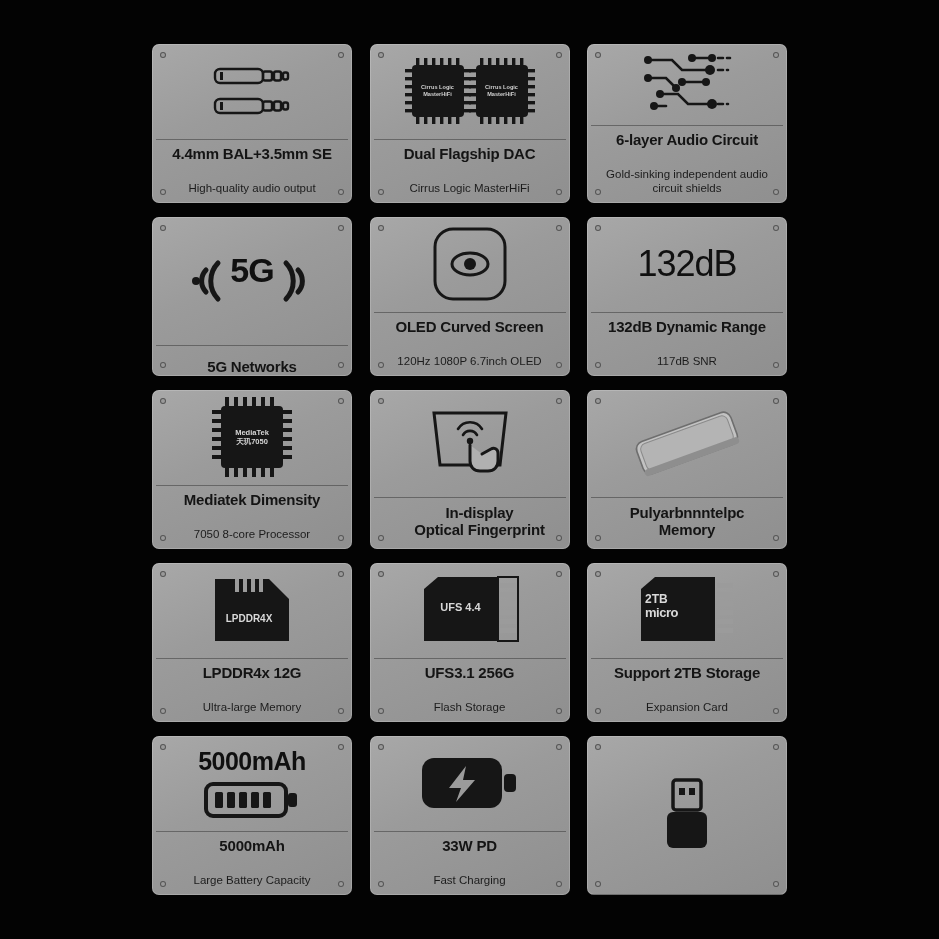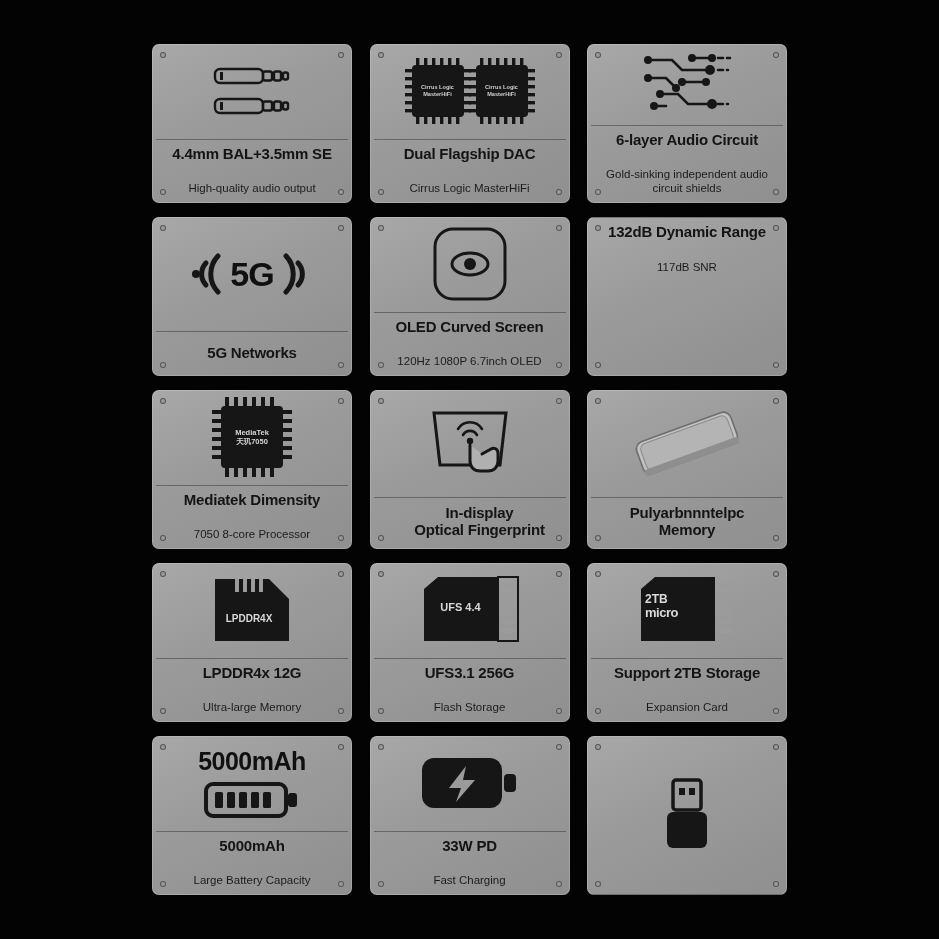--- a/index.html
+++ b/index.html
@@ -293,39 +293,39 @@
         <div class="cap-sub">Gold-sinking independent audio circuit shields</div>
       </div>
     </div>
 
     <div class="card">
       <span class="screw tl"></span>
       <span class="screw tr"></span>
       <span class="screw bl"></span>
       <span class="screw br"></span>
       <div class="art">
-        <div style="display:flex;align-items:center;gap:6px;">
+        <div style="display:flex;align-items:flex-start;gap:6px;">
           <svg width="40" height="60" viewBox="0 0 40 60">
             <g stroke="#161616" fill="none" stroke-width="5" stroke-linecap="round">
               <path d="M34 12 A 26 26 0 0 0 34 48"></path>
               <path d="M22 19 A 16 16 0 0 0 22 41"></path>
             </g>
             <circle cx="12" cy="30" r="4" fill="#161616"></circle>
           </svg>
           <div style="font-size:34px;font-weight:bold;color:#101010;letter-spacing:-1px;">5G</div>
           <svg width="40" height="60" viewBox="0 0 40 60">
             <g stroke="#161616" fill="none" stroke-width="5" stroke-linecap="round">
               <path d="M6 12 A 26 26 0 0 1 6 48"></path>
               <path d="M18 19 A 16 16 0 0 1 18 41"></path>
             </g>
           </svg>
         </div>
       </div>
       <div class="divider"></div>
-      <div class="caption" style="padding-top:12px;padding-bottom:14px;">
+      <div class="caption" style="padding-top:12px;padding-bottom:0;">
         <div class="cap-title">5G Networks</div>
       </div>
     </div>
 
     <div class="card">
       <span class="screw tl"></span>
       <span class="screw tr"></span>
       <span class="screw bl"></span>
       <span class="screw br"></span>
       <div class="art">
@@ -340,20 +340,25 @@
         <div class="cap-title">OLED Curved Screen</div>
         <div class="cap-sub">120Hz 1080P 6.7inch OLED</div>
       </div>
     </div>
 
     <div class="card">
       <span class="screw tl"></span>
       <span class="screw tr"></span>
       <span class="screw bl"></span>
       <span class="screw br"></span>
+      <div class="art">
+        <div class="big-text">
+          <span>132</span><span class="unit">dB</span>
+        </div>
+      </div>
       <div class="divider"></div>
       <div class="caption">
         <div class="cap-title">132dB Dynamic Range</div>
         <div class="cap-sub">117dB SNR</div>
       </div>
     </div>
 
     <div class="card">
       <span class="screw tl"></span>
       <span class="screw tr"></span>

